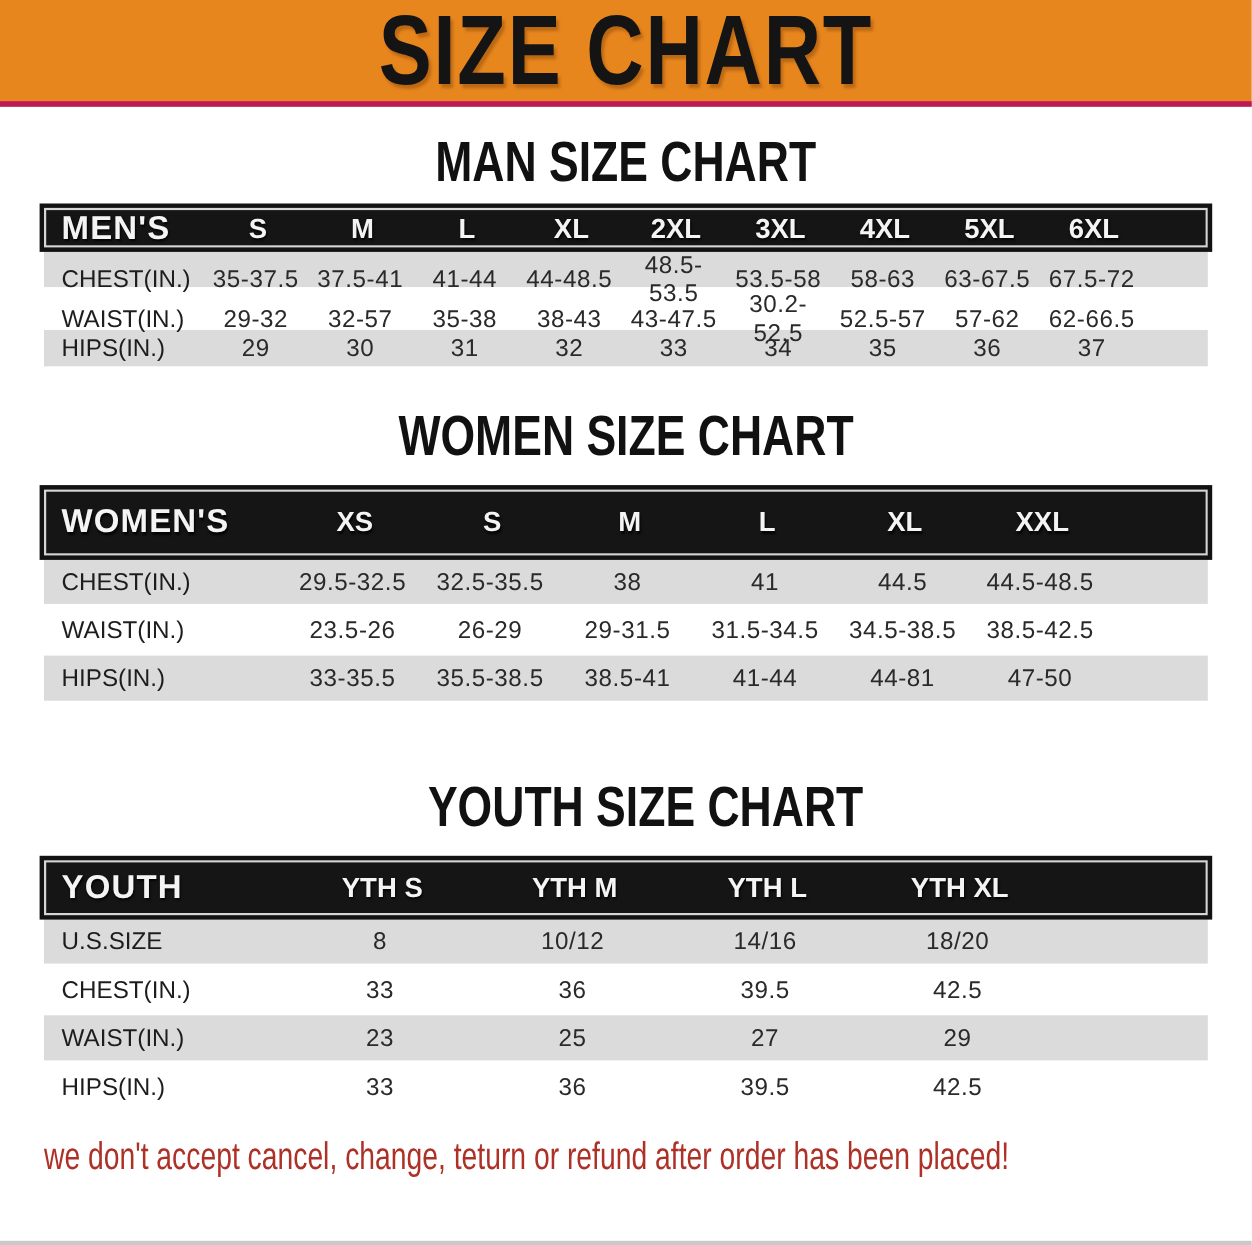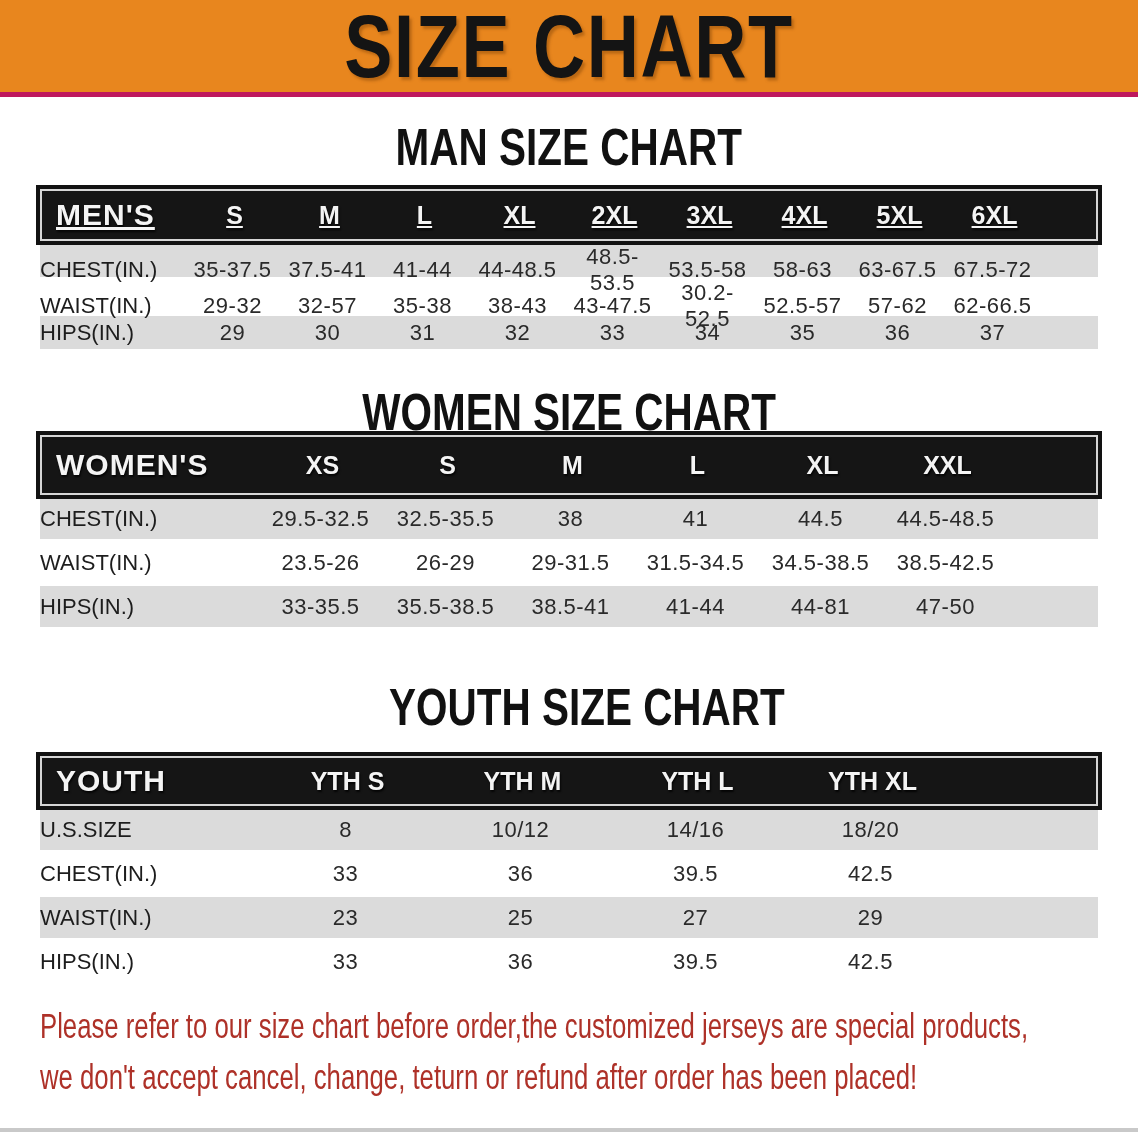--- a/index.html
+++ b/index.html
@@ -46,37 +46,37 @@
     display: inline-block;
     font-size: 46px;
     font-weight: 800;
     color: #111111;
     letter-spacing: 0px;
     transform: scale(0.88, 1.12);
     transform-origin: center;
   }
   #man-heading   { margin-top: 27px; text-decoration: underline; }
   #women-heading { margin-top: 40px; }
-  #youth-heading { margin-top: 57px; padding-left: 36px; }
+  #youth-heading { margin-top: 73px; padding-left: 36px; }
 
   
   .size-table { width: 1058px; margin: 0 auto; }
   #men-table   { margin-top: 19px; }
-  #women-table { }
+  #women-table { margin-top: 26px; }
   #youth-table { margin-top: 26px; }
 
   .table-head {
     background: #151515;
     border: 2px solid #d6d6d6;     
     outline: 4px solid #121212;    
     color: #f4f4f4;
     display: grid;
     align-items: center;
   }
-  #men-table   .table-head { height: 52px; text-decoration: underline; }
+  #men-table   .table-head { height: 36px; }
   #women-table .table-head { height: 60px; }
   #youth-table .table-head { height: 50px; }
 
   .men-grid   { grid-template-columns: 145px repeat(9, 95px) 1fr; }
   .women-grid { grid-template-columns: 218px repeat(6, 125px) 1fr; }
   .youth-grid { grid-template-columns: 218px repeat(4, 175px) 1fr; }
 
   .th-label {
     font-weight: 800;
     font-size: 30px;
@@ -99,20 +99,21 @@
     background: #ffffff;
   }
   .trow.striped { background: #DBDBDB; }
   #men-table   .trow { height: 33px; }
   #women-table .trow { height: 41px; }
   #youth-table .trow { height: 41px; }
 
   .td-label {
     font-size: 22px;
     color: #1d1d1d;
+    padding-left: 16px;
   }
   .td {
     font-size: 22px;
     color: #2a2a2a;
     text-align: center;
     letter-spacing: 0.5px;
   }
 
   
   .disclaimer {
@@ -297,20 +298,17 @@
       <div class="td">36</div>
       <div class="td">39.5</div>
       <div class="td">42.5</div>
       <div class="td"></div>
     </div>
   </div>
 </div>
 
 <div class="disclaimer">
   <div class="disclaimer-line">
-    <span class="stretch">Please refer to our size chart before order,the customized jerseys are special products,</span>
-  </div>
-  <div class="disclaimer-line">
     <span class="stretch">we don't accept cancel, change, teturn or refund after order has been placed!</span>
   </div>
 </div>
 
 <div class="bottom-rule"></div>
 
 </body></html>

